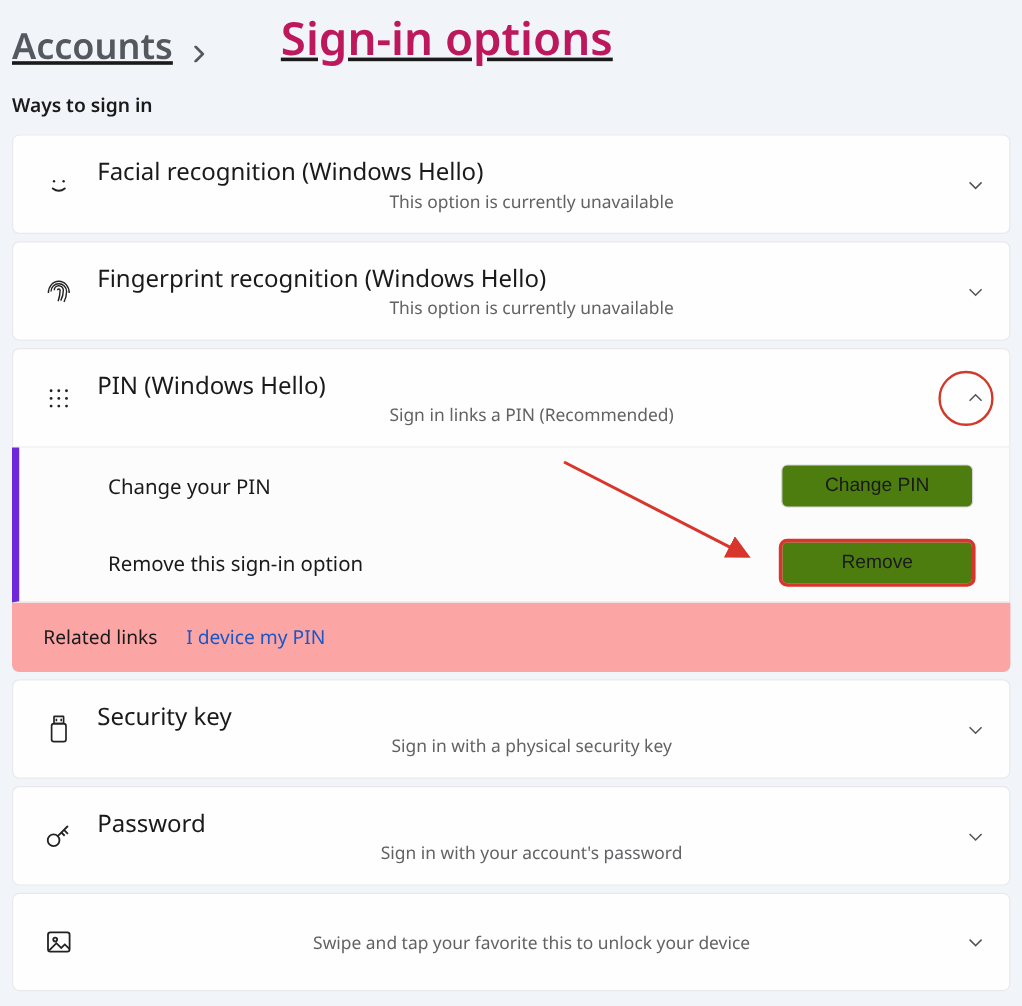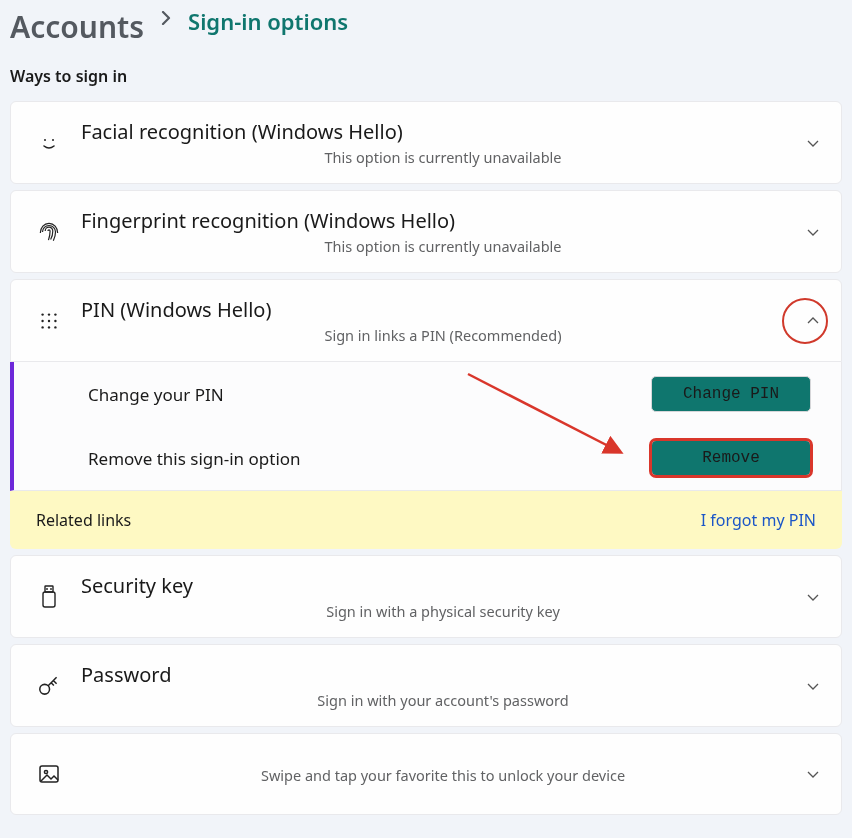--- a/index.html
+++ b/index.html
@@ -7,37 +7,39 @@
       font-family: "Segoe UI", system-ui, sans-serif;
       background: #f1f4f9;
       color: #1a1a1a;
       width: 852px;
       height: 838px;
       overflow: hidden;
       padding: 0 10px;
     }
     .breadcrumb {
       display: flex;
-      align-items: flex-start;
+      align-items: flex-end;
       gap: 16px;
       padding: 6px 0 18px 0;
+      text-decoration: underline;
     }
     .breadcrumb-link {
       font-size: 30px;
       font-weight: 600;
       color: #545960;
     }
     .breadcrumb-sep {
       color: #545960;
       font-size: 18px;
     }
     .breadcrumb-current {
-      font-size: 22px;
+      font-size: 38px;
       font-weight: 600;
-      color: #0f766e;
+      color: #be185d;
+      margin-left: 46px;
     }
     .section-title {
       font-size: 16px;
       font-weight: 600;
       margin-bottom: 14px;
     }
     .card {
       background: #fefefe;
       border: 1px solid #e9e9ec;
       border-radius: 6px;
@@ -84,62 +86,61 @@
       top: 50%;
       transform: translateY(-50%);
       width: 46px;
       height: 46px;
       border: 2px solid #d0392b;
       border-radius: 50%;
       pointer-events: none;
     }
     .sub-card {
       background: #fcfcfd;
-      border-left: 4px solid #6d28d9;
+      border-left: 6px solid #6d28d9;
       border-right: 1px solid #e9e9ec;
       border-bottom: 1px solid #e9e9ec;
     }
     .sub-row {
       display: flex;
       align-items: center;
       padding: 14px 30px 14px 74px;
       min-height: 64px;
       position: relative;
     }
     .sub-row + .sub-row {  }
     .sub-label {
       flex: 1;
       font-size: 17px;
       color: #1a1a1a;
     }
     .win-btn {
-      background: #0f766e;
+      background: #4d7c0f;
       border: 1px solid #d6d6d9;
       border-radius: 5px;
       padding: 8px 12px;
       font-size: 16px;
-      font-family: Liberation Mono, monospace;
+      font-family: Liberation Sans, sans-serif;
       color: #1a1a1a;
       cursor: pointer;
       min-width: 160px;
     }
     .win-btn.highlight {
       outline: 3px solid #d9362b;
       outline-offset: -1px;
       text-align: center;
     }
     .related-row {
-      background: #fef9c3;
+      background: #fca5a5;
       padding: 18px 26px;
       display: flex;
       align-items: center;
       gap: 24px;
       border-bottom-left-radius: 6px;
       border-bottom-right-radius: 6px;
-      justify-content: space-between;
     }
     .related-label {
       font-size: 16px;
       color: #1a1a1a;
     }
     .related-link {
       font-size: 16px;
       color: #1b56c7;
       cursor: pointer;
     }
@@ -250,21 +251,21 @@
       <marker id="ah" viewBox="0 0 10 10" refX="8" refY="5" markerWidth="8" markerHeight="8" orient="auto">
         <path d="M0 0 L10 5 L0 10 Z" fill="#d9362b"></path>
       </marker>
     </defs>
     <line x1="6" y1="6" x2="158" y2="84" stroke="#d9362b" stroke-width="2.5" marker-end="url(#ah)"></line>
   </svg>
 </div>
 
 <div class="related-row" style="margin-bottom:6px;">
   <span class="related-label">Related links</span>
-  <span class="related-link">I forgot my PIN</span>
+  <span class="related-link">I device my PIN</span>
 </div>
 
 <div class="card">
   <div class="row">
     <div class="row-icon">
       <svg width="20" height="26" viewBox="0 0 20 26" fill="none" stroke="#222" stroke-width="1.4">
         <rect x="6" y="2" width="8" height="6" rx="0.5"></rect>
         <rect x="4" y="8" width="12" height="15" rx="2"></rect>
         <line x1="8" y1="4" x2="8" y2="6"></line>
           <line x1="12" y1="4" x2="12" y2="6"></line>

